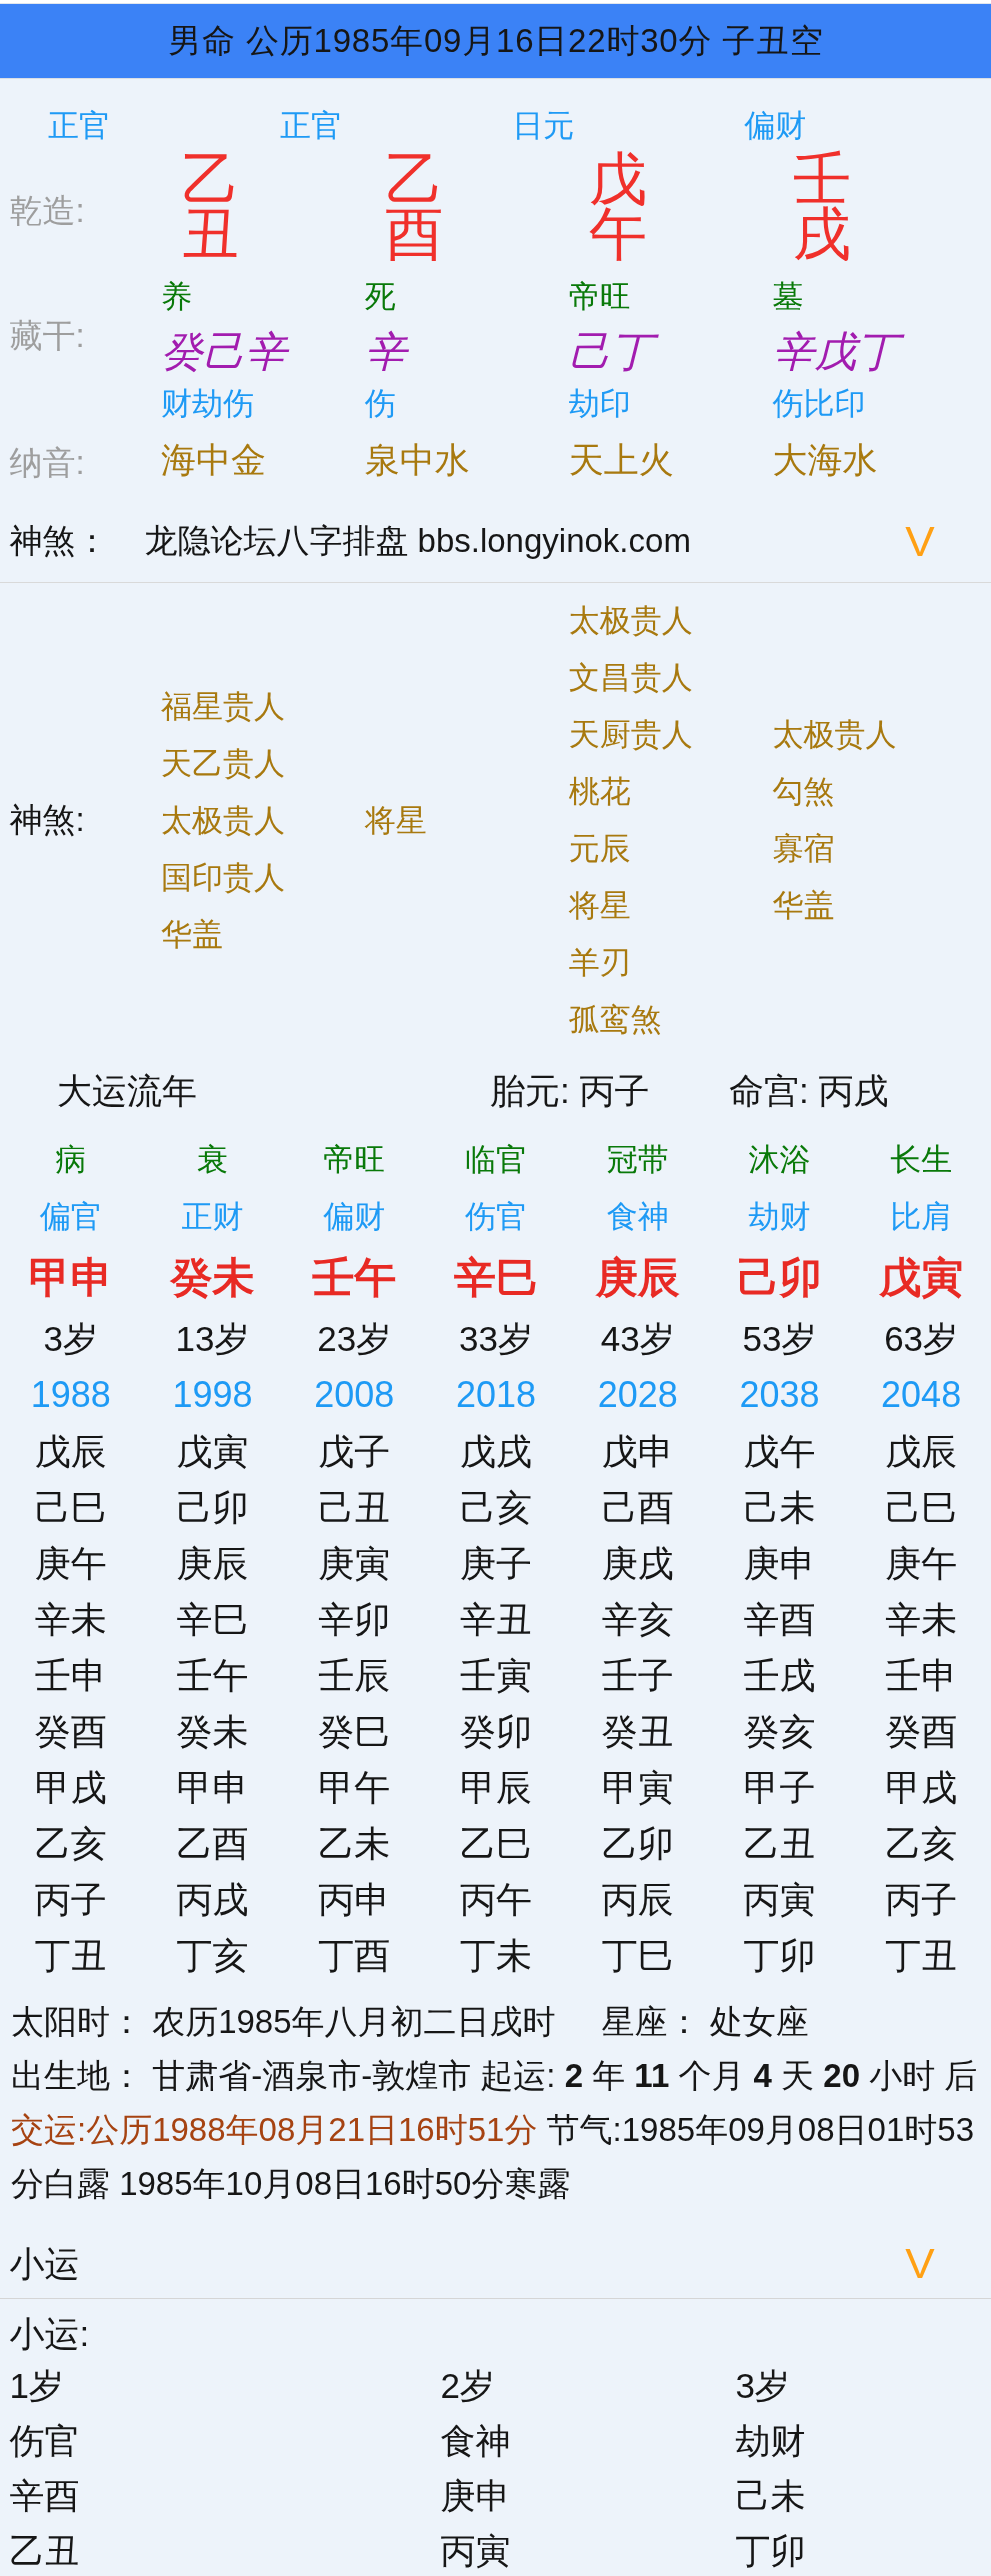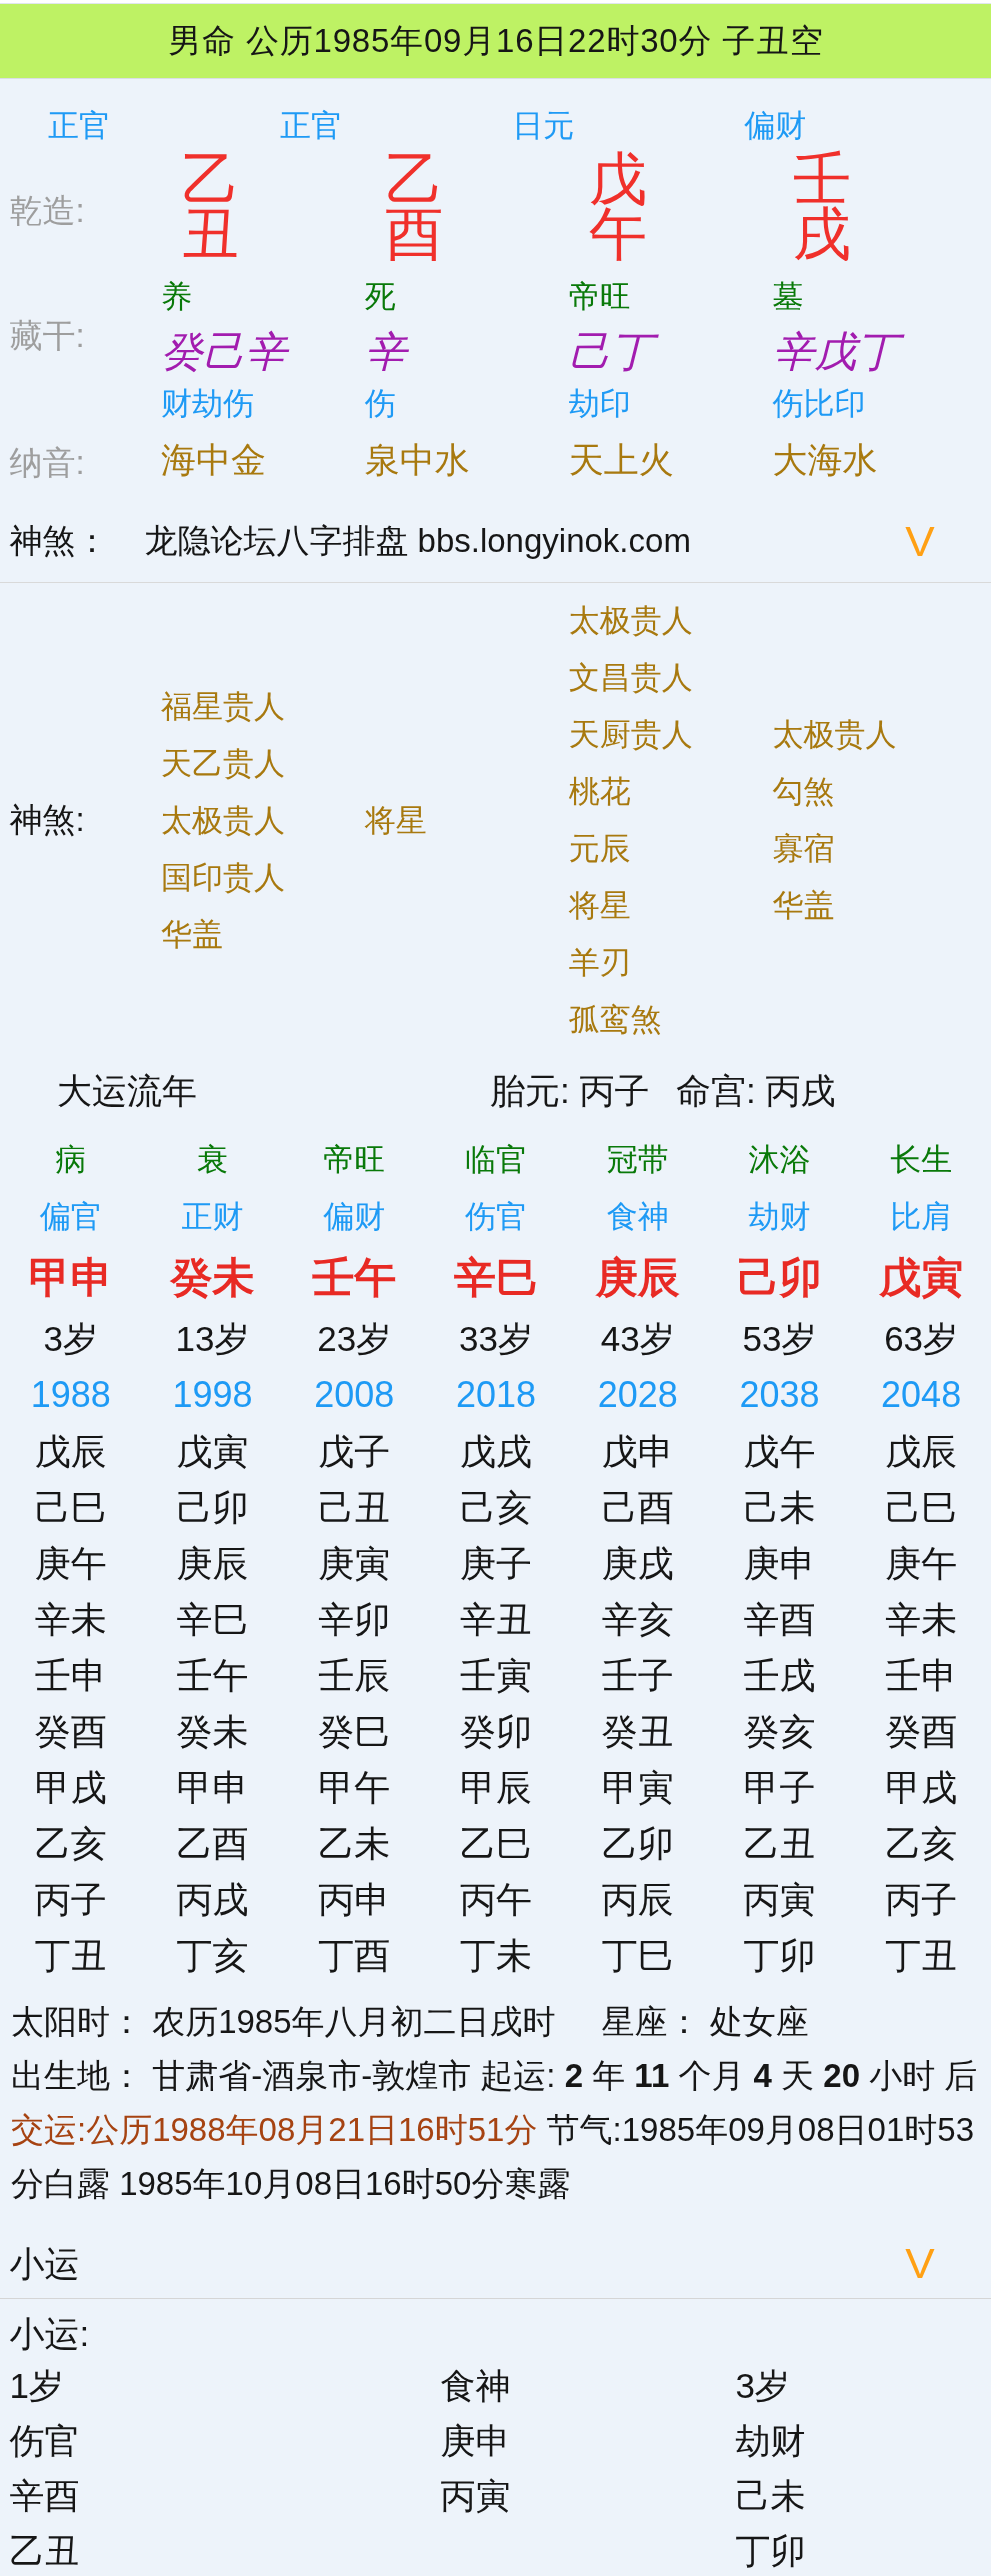--- a/index.html
+++ b/index.html
@@ -4,21 +4,21 @@
 <style>
   html,body{margin:0;padding:0;}
   body{
     width:992px;height:2576px;overflow:hidden;
     background:#edf3fa;color:#161616;
     font-family:"Liberation Sans","DejaVu Sans",sans-serif;
   }
   .top-strip{height:3.1px;background:#ffffff;}
   
   .titlebar{
-    height:74px;background:#bef264;
+    height:74px;background:#3b82f6;
     border-top:1.6px solid #e1e6ed;border-bottom:1.6px solid #d9dee5;
     display:flex;align-items:center;justify-content:center;
     font-size:33px;letter-spacing:0.8px;
   }
   
   .pillars{position:relative;padding:27px 0 22px;}
   .side-label{position:absolute;left:9.4px;color:#9e9e9e;font-size:33px;}
   .lbl-qz{top:110px;}
   .lbl-cg{top:235px;}
   .lbl-ny{top:362px;}
@@ -50,21 +50,21 @@
     min-height:475px;padding-left:161px;padding-right:15.7px;
     display:grid;grid-template-columns:repeat(4,1fr);
     align-items:center;justify-items:start;
   }
   .ss-col{color:#a8790f;font-size:31px;line-height:57px;white-space:pre-line;}
   
   .dayun-title{position:relative;height:58px;margin-top:4.7px;font-size:35px;}
   .dayun-title span{position:absolute;top:50%;transform:translateY(-50%);}
   .dt-main{left:57px;}
   .dt-taiyuan{left:490px;}
-  .dt-minggong{left:676px;}
+  .dt-minggong{left:729px;}
   
   .dayun{padding-top:11px;}
   .dy-grid{display:grid;grid-template-columns:repeat(7,1fr);justify-items:center;text-align:center;}
   .dy-col{display:flex;flex-direction:column;align-items:center;}
   .dy-zs{color:#097909;font-size:31px;line-height:57px;}
   .dy-ss{color:#1e9af5;font-size:31px;line-height:57px;}
   .dy-gz{color:#e82a24;font-weight:700;font-size:42px;line-height:66px;}
   .dy-age{color:#161616;font-size:35px;line-height:55px;}
   .dy-year{color:#1e9af5;font-size:36px;line-height:58px;}
   .dy-years{color:#161616;font-size:36px;line-height:56px;white-space:pre-line;}
@@ -326,20 +326,21 @@
 <section class="xiaoyun">
   <div class="xy-label">小运:</div>
   <div class="xy-cols">
     <div class="xy-col">
       <span>1岁</span>
       <span>伤官</span>
       <span>辛酉</span>
       <span>乙丑</span>
     </div>
     <div class="xy-col">
+      <span>2岁</span>
       <span>食神</span>
       <span>庚申</span>
       <span>丙寅</span>
     </div>
     <div class="xy-col">
       <span>3岁</span>
       <span>劫财</span>
       <span>己未</span>
       <span>丁卯</span>
     </div>

